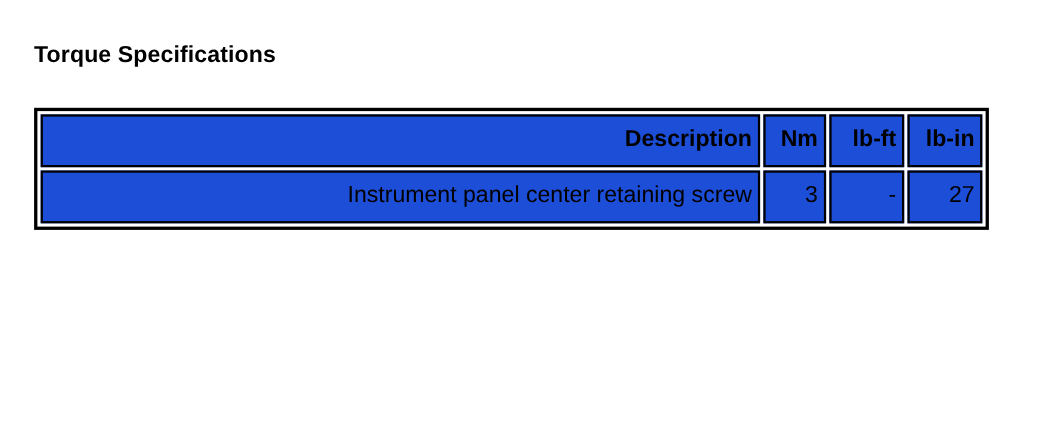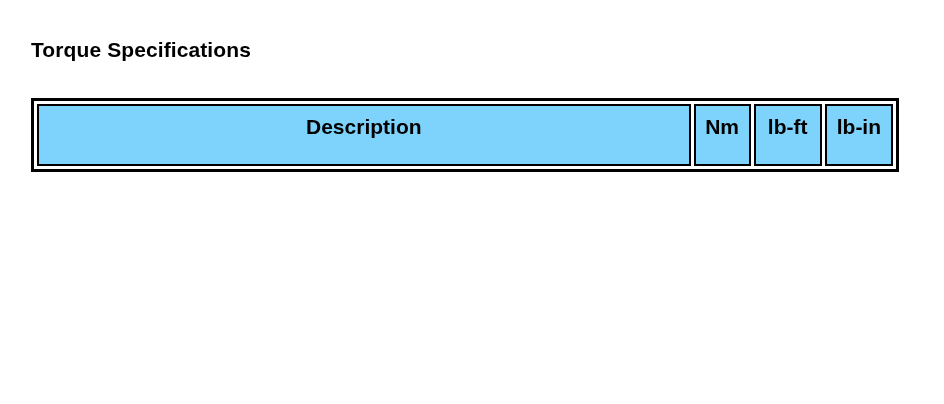--- a/index.html
+++ b/index.html
@@ -42,27 +42,27 @@
     border-collapse: separate;
     border-spacing: 3px;
     border: 3px solid #000000;
     background: #ffffff;
     width: 868px;
     table-layout: fixed;
   }
   table.spec-table td,
   table.spec-table th {
     border: 2px solid #000000;
-    background: #7dd3fc;
+    background: #1d4ed8;
     color: #000000;
     font-size: 21px;
     font-weight: normal;
-    text-align: center;
+    text-align: right;
     vertical-align: middle;
-    padding: 4px 5px 20px 5px;
+    padding: 4px 5px 6px 5px;
     height: 34px;
     line-height: 1.05;
     white-space: nowrap;
     overflow: hidden;
   }
   table.spec-table th {
     font-weight: bold;
   }
   col.col-desc  { width: 642px; }
   col.col-nm    { width: 56px; }
@@ -86,17 +86,23 @@
       </colgroup>
       <thead>
         <tr>
           <th>Description</th>
           <th>Nm</th>
           <th>lb-ft</th>
           <th>lb-in</th>
         </tr>
       </thead>
       <tbody>
+        <tr>
+          <td>Instrument panel center retaining screw</td>
+          <td>3</td>
+          <td>-</td>
+          <td>27</td>
+        </tr>
       </tbody>
     </table>
   </div>
 
 </div>
 
 </body></html>

